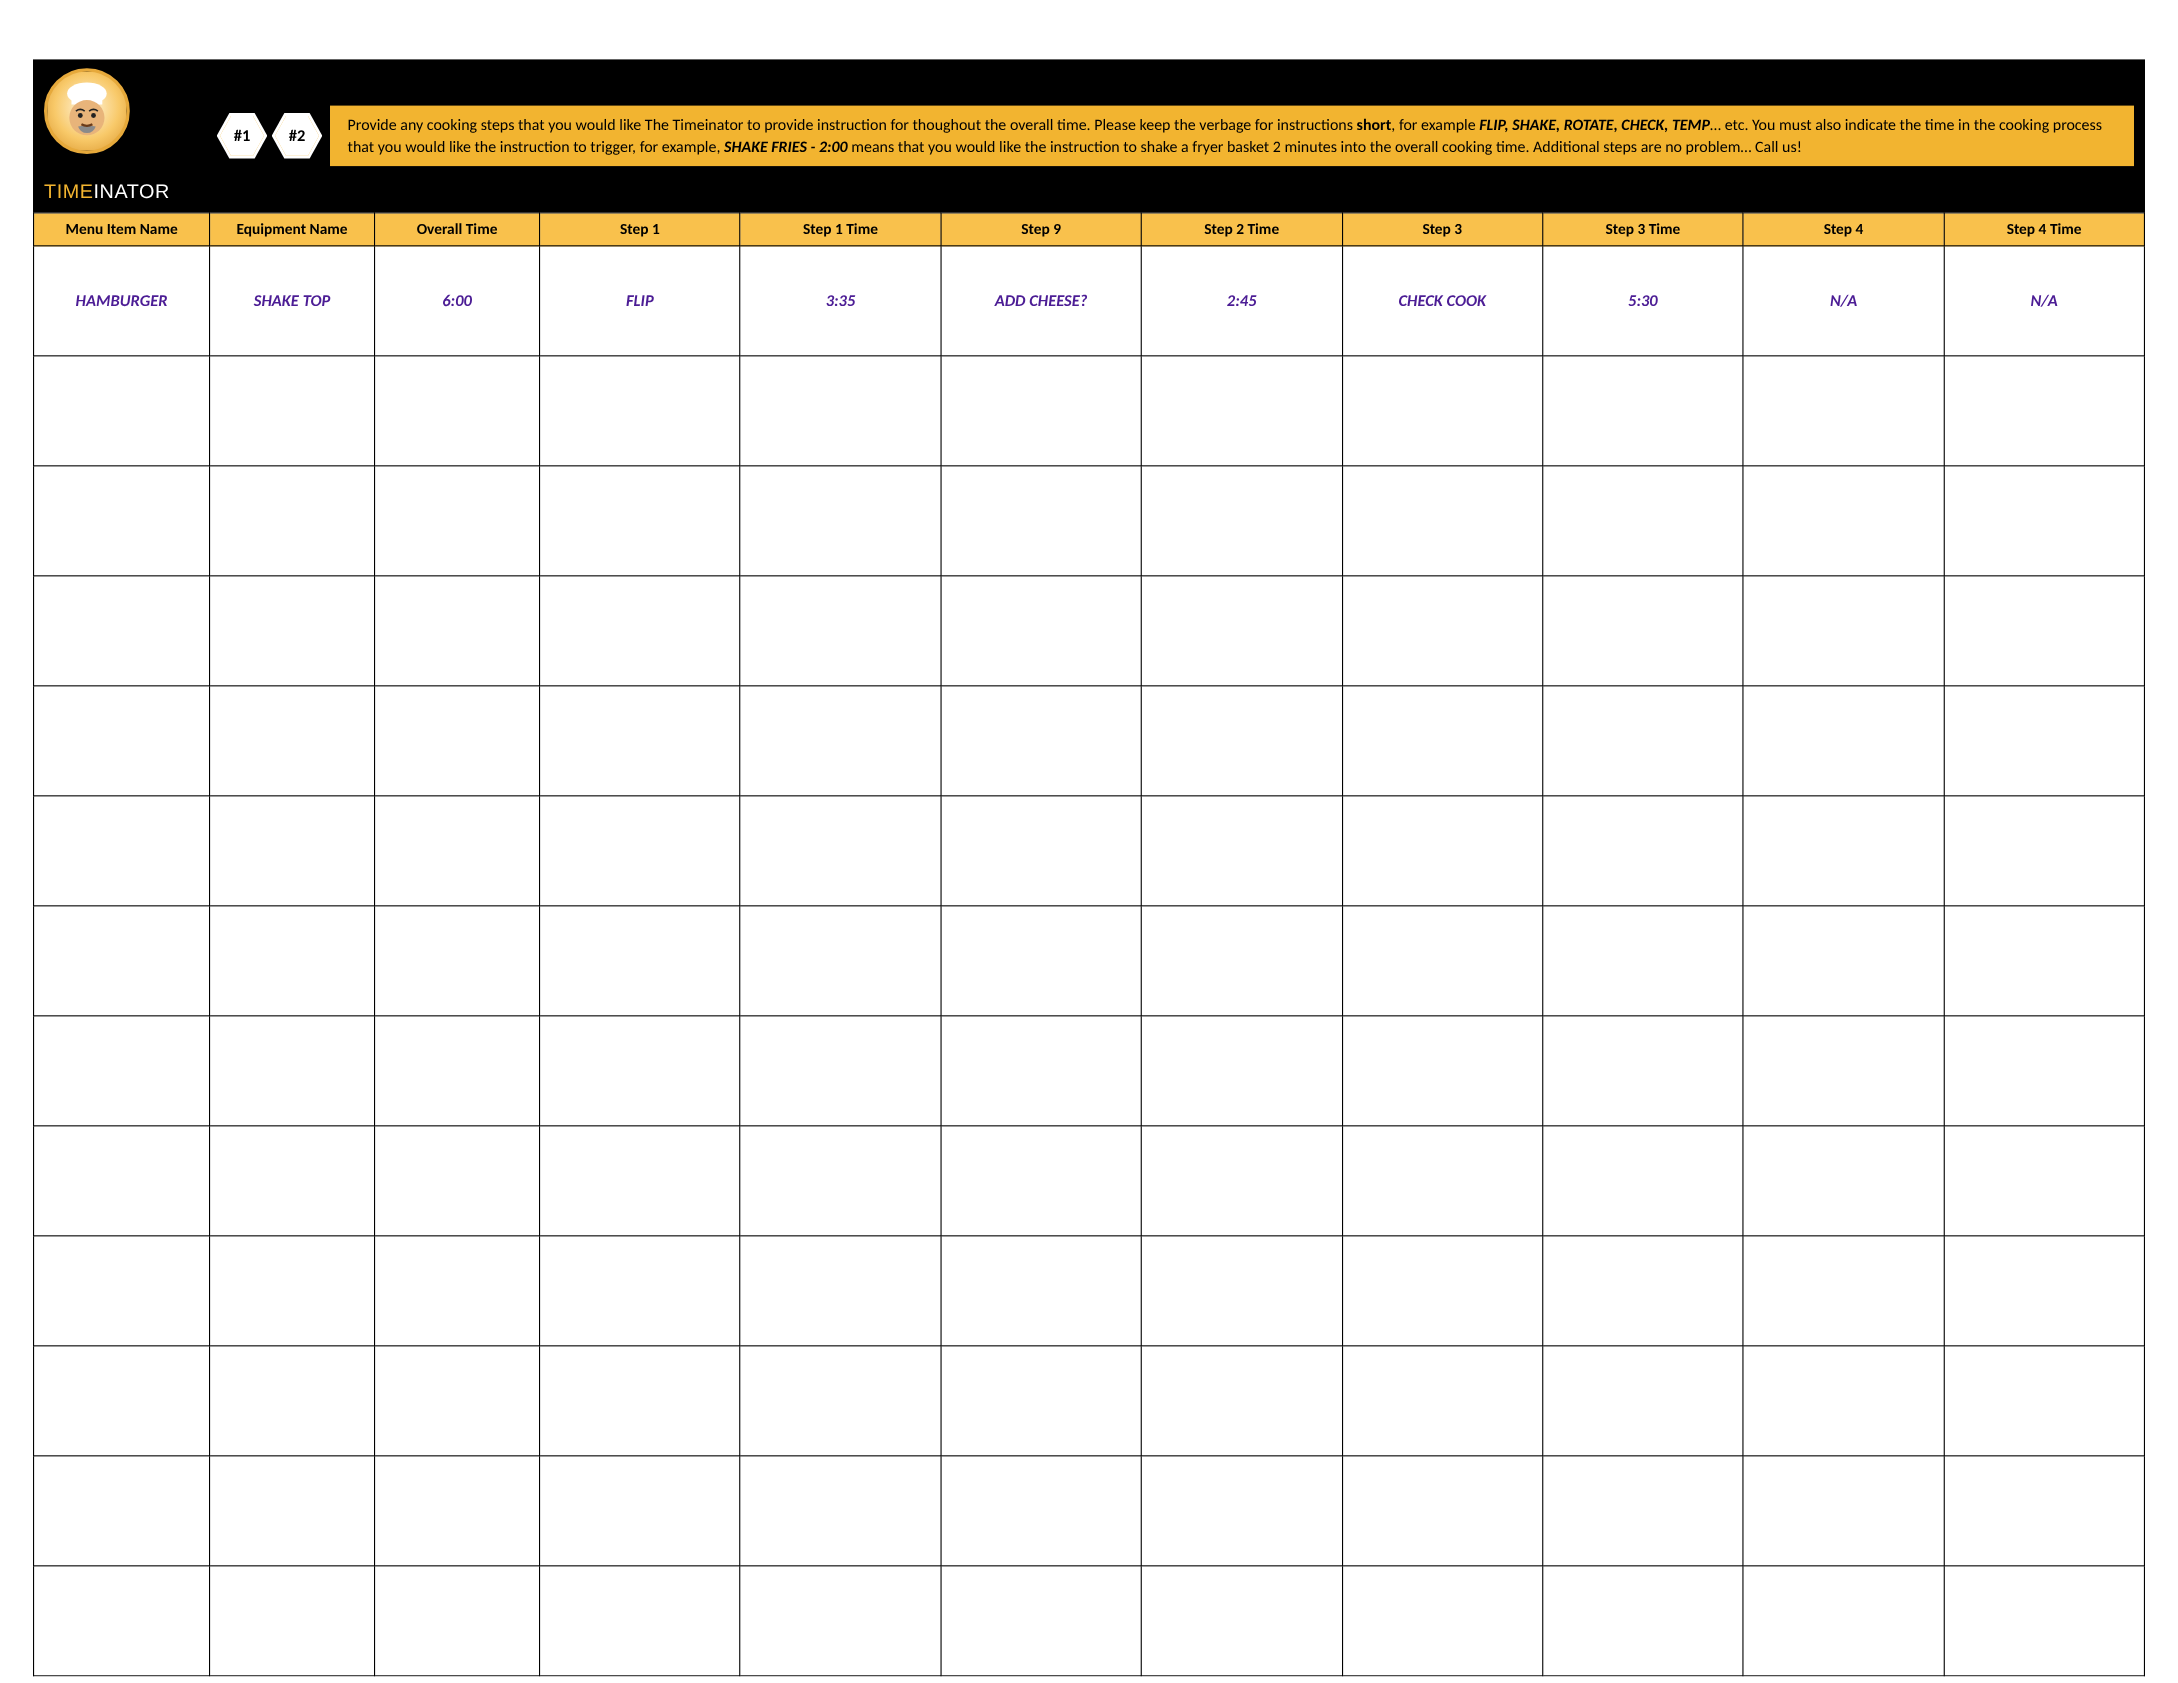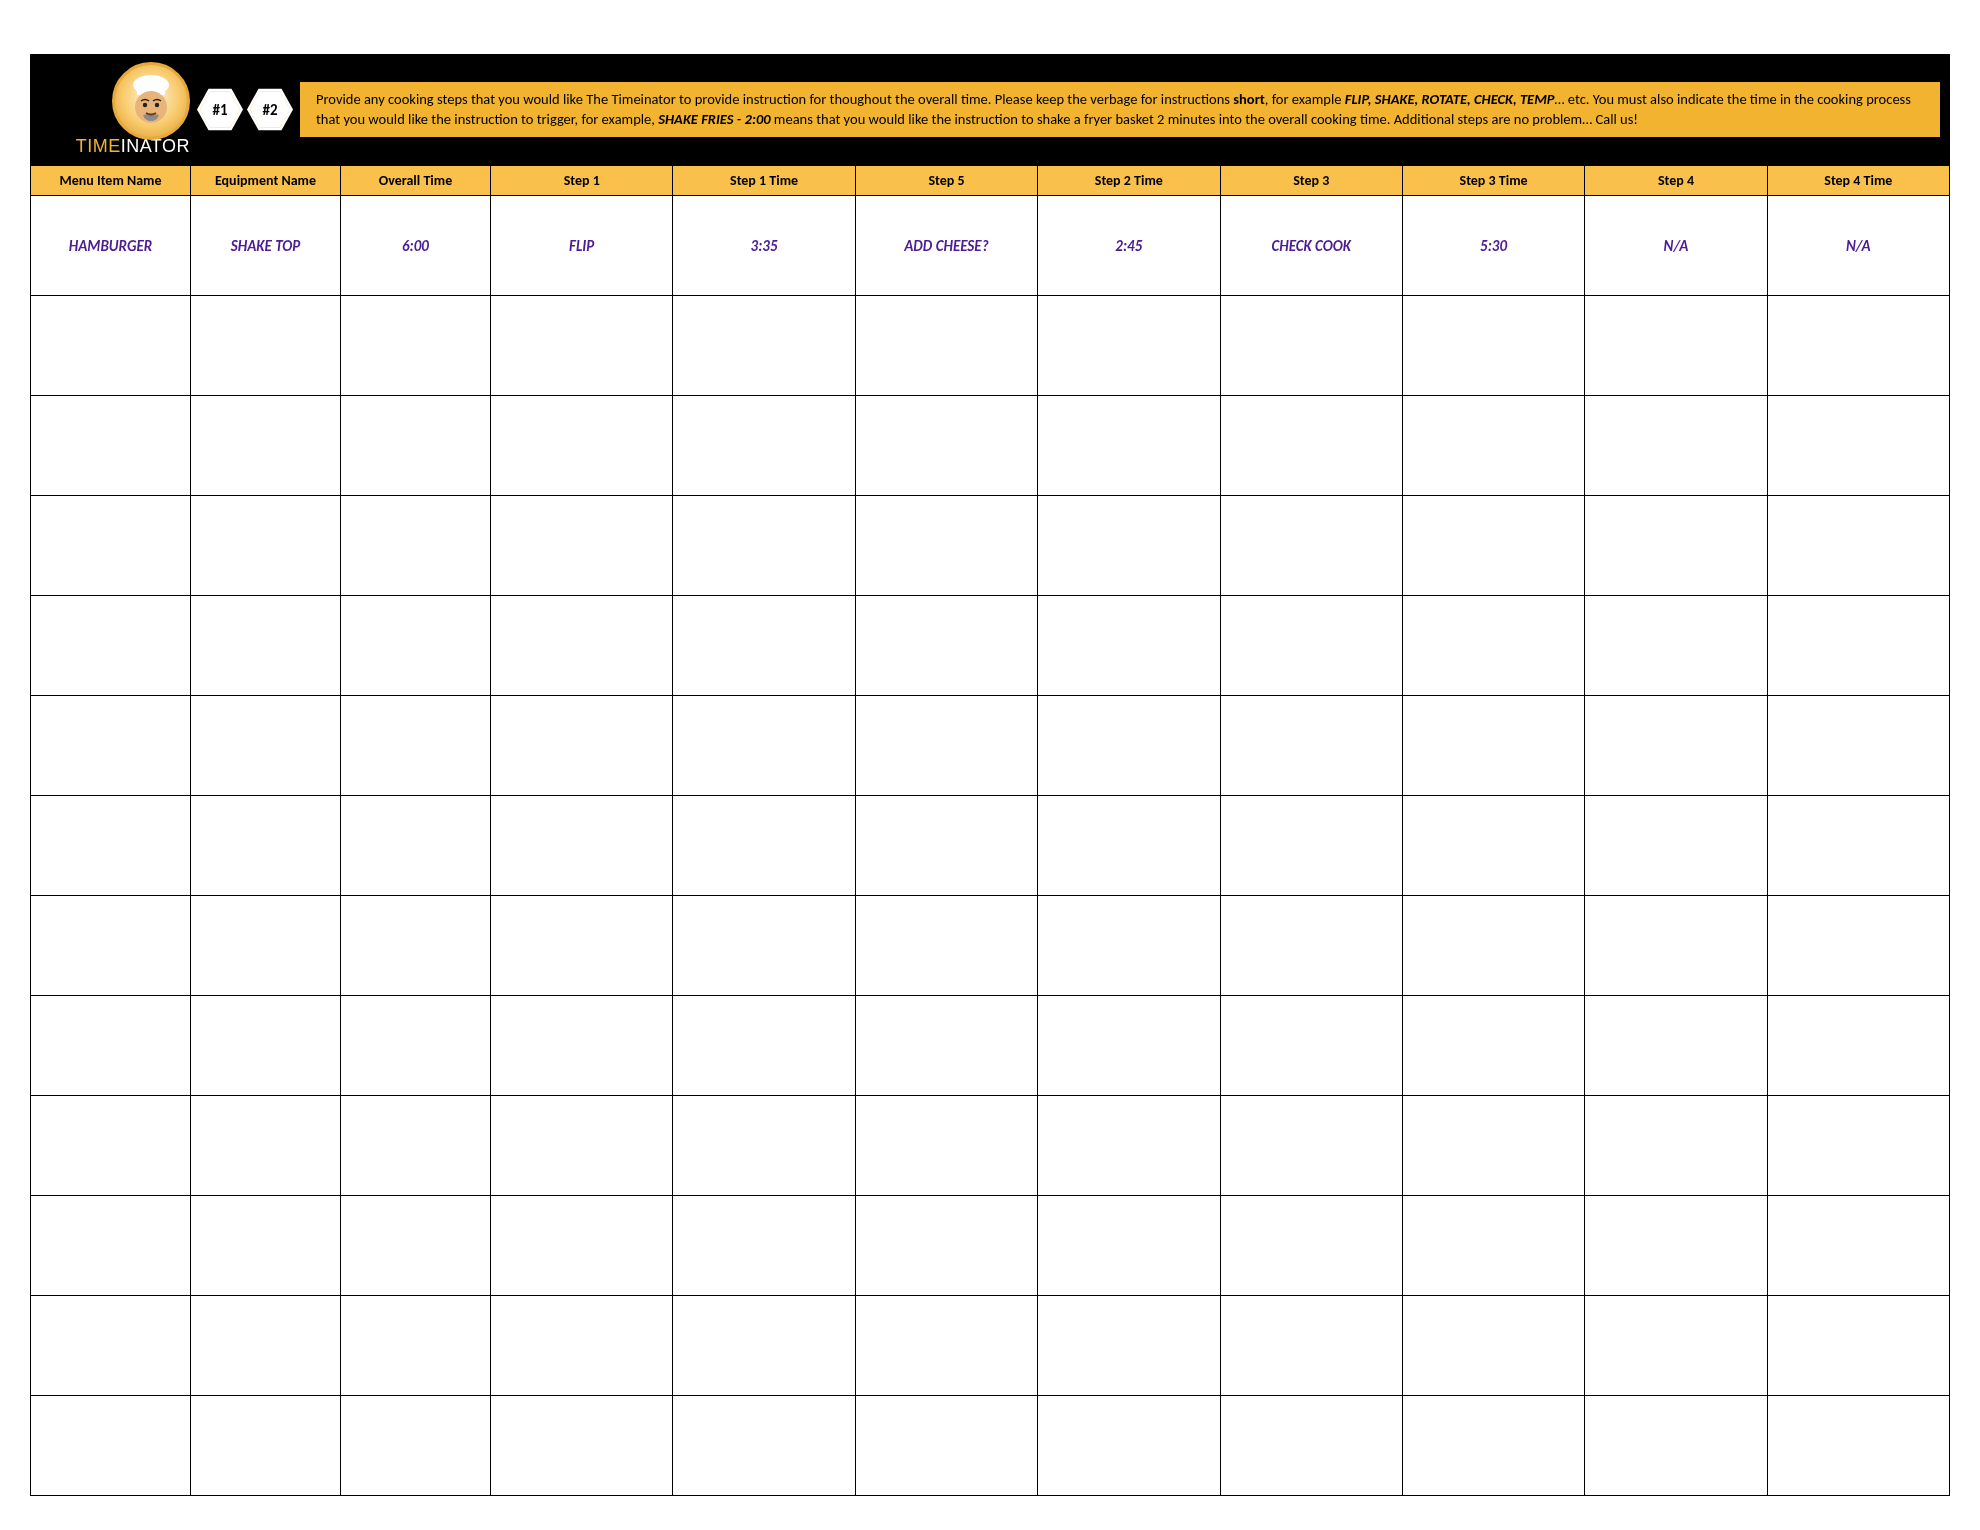--- a/index.html
+++ b/index.html
@@ -18,24 +18,25 @@
     background: #000000;
     display: flex;
     align-items: center;
     padding: 8px 10px;
     gap: 10px;
     position: relative;
   }
   .logo-area {
     width: 150px;
     display: flex;
-    align-items: flex-end;
+    align-items: flex-start;
     justify-content: center;
     flex-direction: column;
     position: relative;
+    gap: 28px;
   }
   .chef-circle {
     width: 78px; height: 78px;
     background: radial-gradient(circle at 50% 45%, #fff6e0 0%, #f8c969 55%, #d8932a 100%);
     border-radius: 50%;
     border: 3px solid #e6a93b;
     display:flex;align-items:center;justify-content:center;
     position: relative;
   }
   .chef-circle svg { width: 60px; height: 60px; }
@@ -180,21 +181,21 @@
         <col>
         <col>
     </colgroup>
     <thead>
       <tr>
         <th>Menu Item Name</th>
         <th>Equipment Name</th>
         <th>Overall  Time</th>
         <th>Step 1</th>
         <th>Step 1 Time</th>
-        <th>Step 5</th>
+        <th>Step 9</th>
         <th>Step 2 Time</th>
         <th>Step 3</th>
         <th>Step 3 Time</th>
         <th>Step 4</th>
         <th>Step 4 Time</th>
       </tr>
     </thead>
     <tbody id="tbody">
       <tr class="example">
         <td>HAMBURGER</td>

